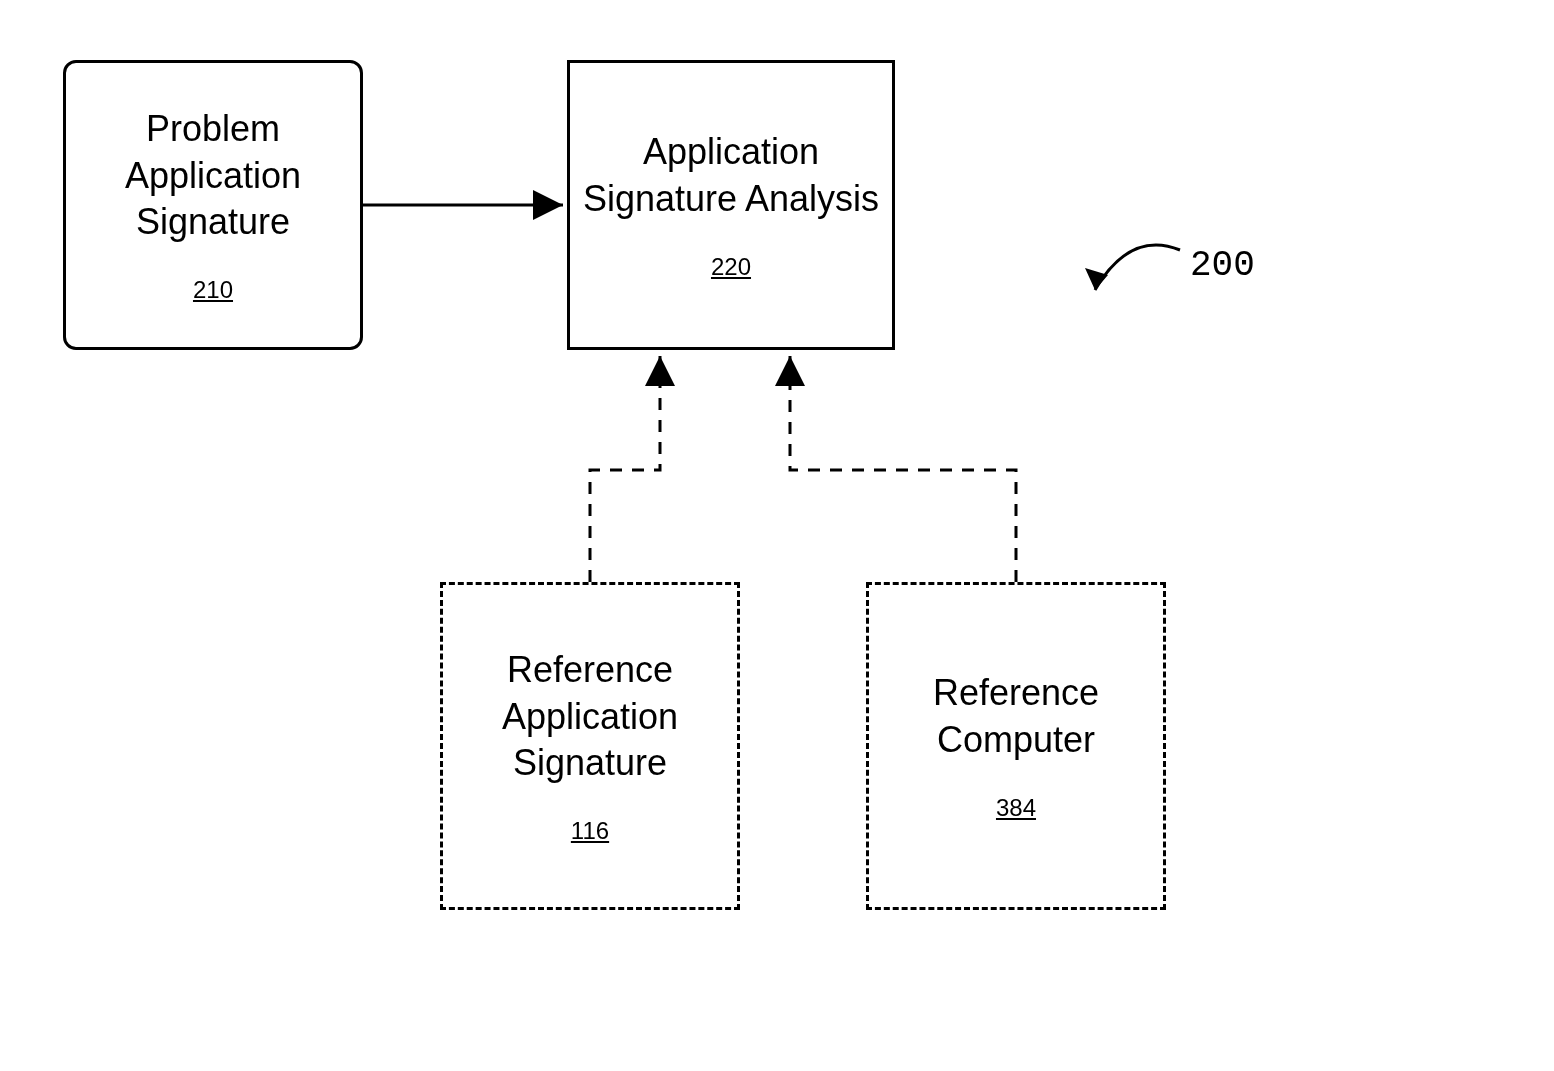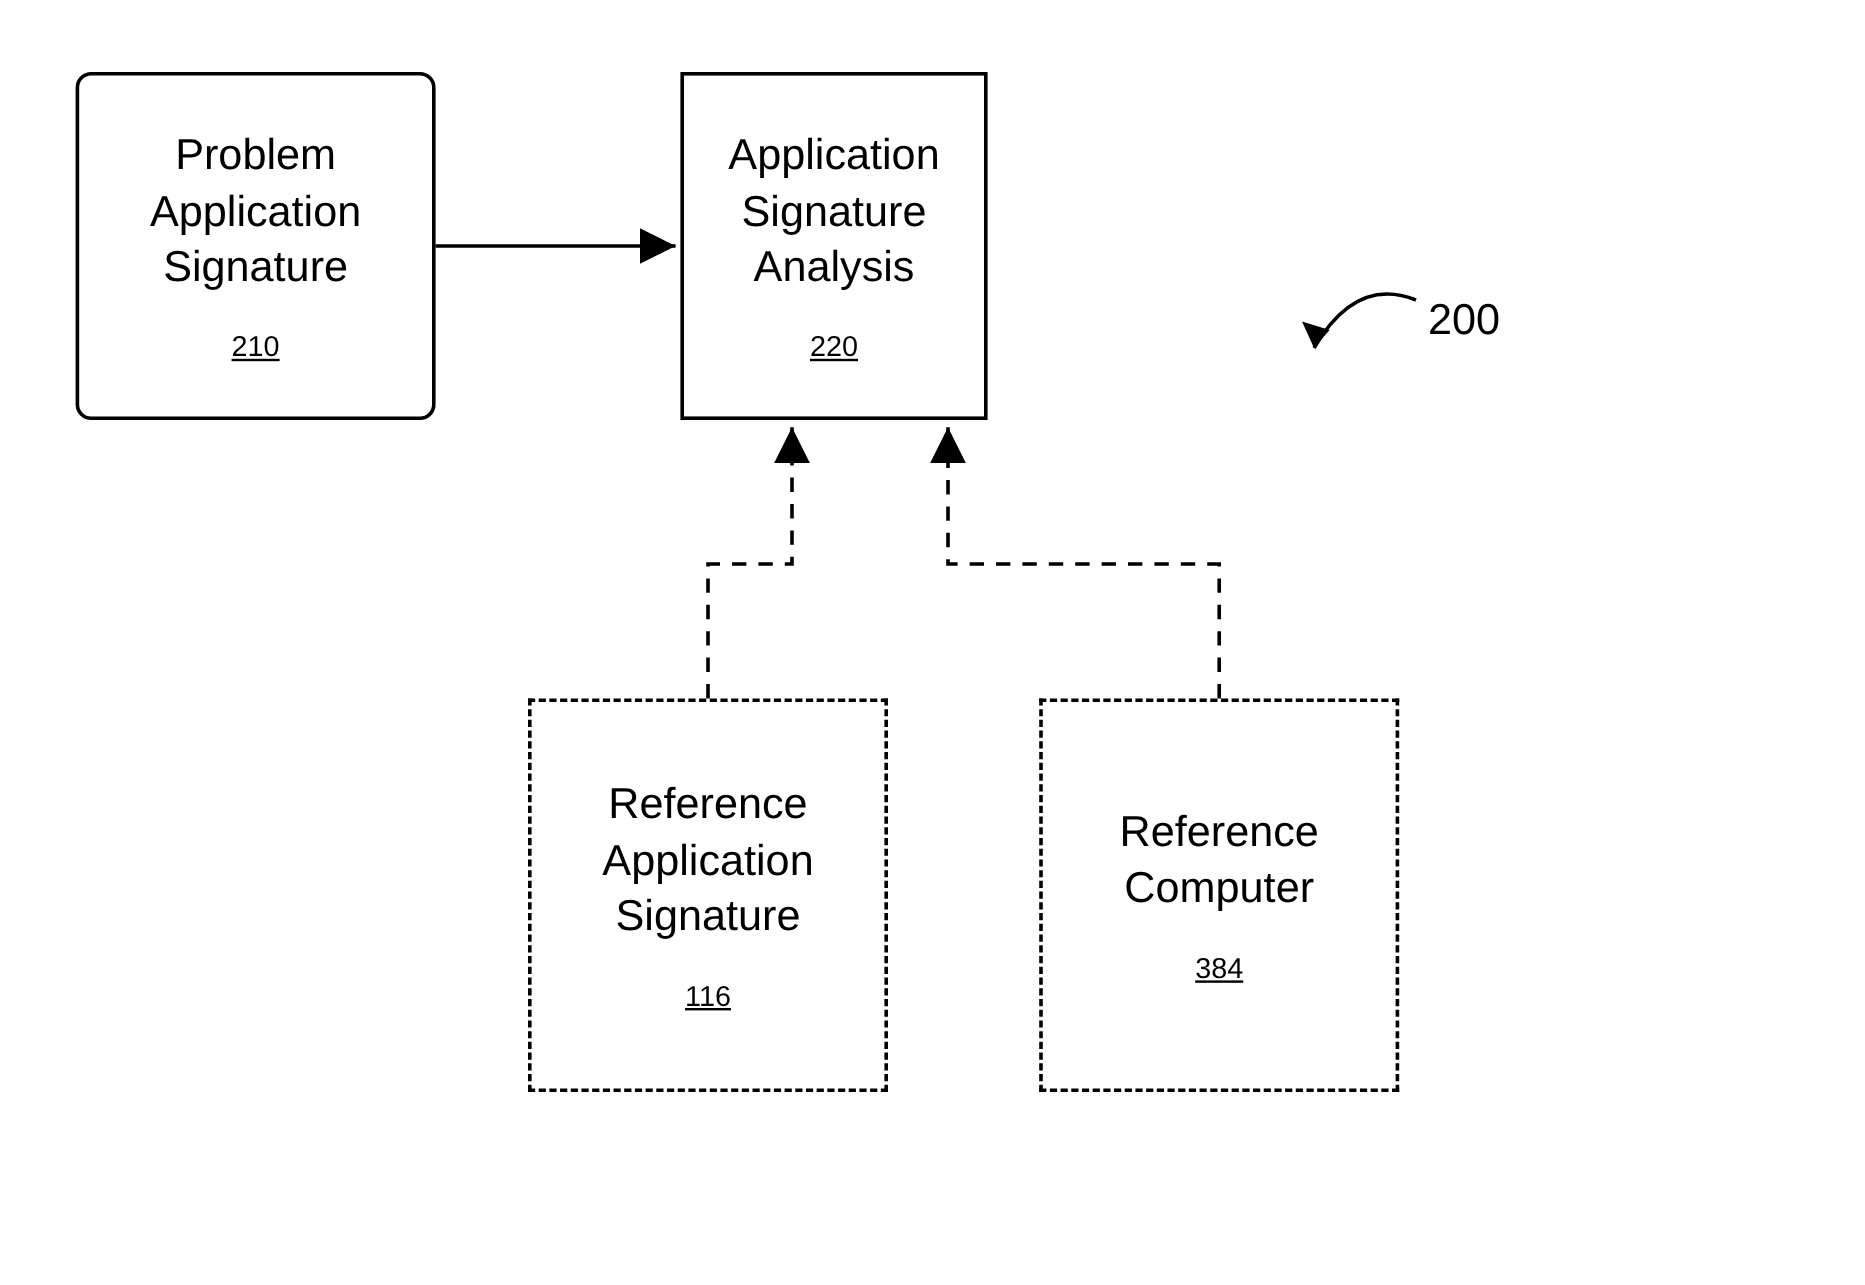--- a/index.html
+++ b/index.html
@@ -51,36 +51,36 @@
     }
   </style>
 </head>
 <body>
 
 <div class="box" style="left:63px; top:60px; width:300px; height:290px;border-radius:13px;">
   <div class="box-label">Problem Application Signature</div>
   <div class="box-ref">210</div>
 </div>
 
-<div class="box" style="left:567px; top:60px; width:256px; height:290px;">
+<div class="box" style="left:567px; top:60px; width:328px; height:290px;">
   <div class="box-label">Application Signature Analysis</div>
   <div class="box-ref">220</div>
 </div>
 
 <div class="box box-dashed" style="left:440px; top:582px; width:300px; height:328px;">
   <div class="box-label">Reference Application Signature</div>
   <div class="box-ref">116</div>
 </div>
 
 <div class="box box-dashed" style="left:866px; top:582px; width:300px; height:328px;align-items:center;">
   <div class="box-label">Reference Computer</div>
   <div class="box-ref">384</div>
 </div>
 
-<div class="diagram-label" style="left:1190px; top:245px;">200</div>
+<div class="diagram-label" style="left:1190px; top:245px;font-family:Liberation Mono, monospace;">200</div>
 
 <svg class="overlay">
   <defs>
     <marker id="arrowhead-solid" markerWidth="12" markerHeight="12" refX="10" refY="5" orient="auto">
       <polygon points="0,0 10,5 0,10" fill="#000"></polygon>
     </marker>
     <marker id="arrowhead-dashed" markerWidth="12" markerHeight="12" refX="10" refY="5" orient="auto">
       <polygon points="0,0 10,5 0,10" fill="#000"></polygon>
     </marker>
   </defs>

